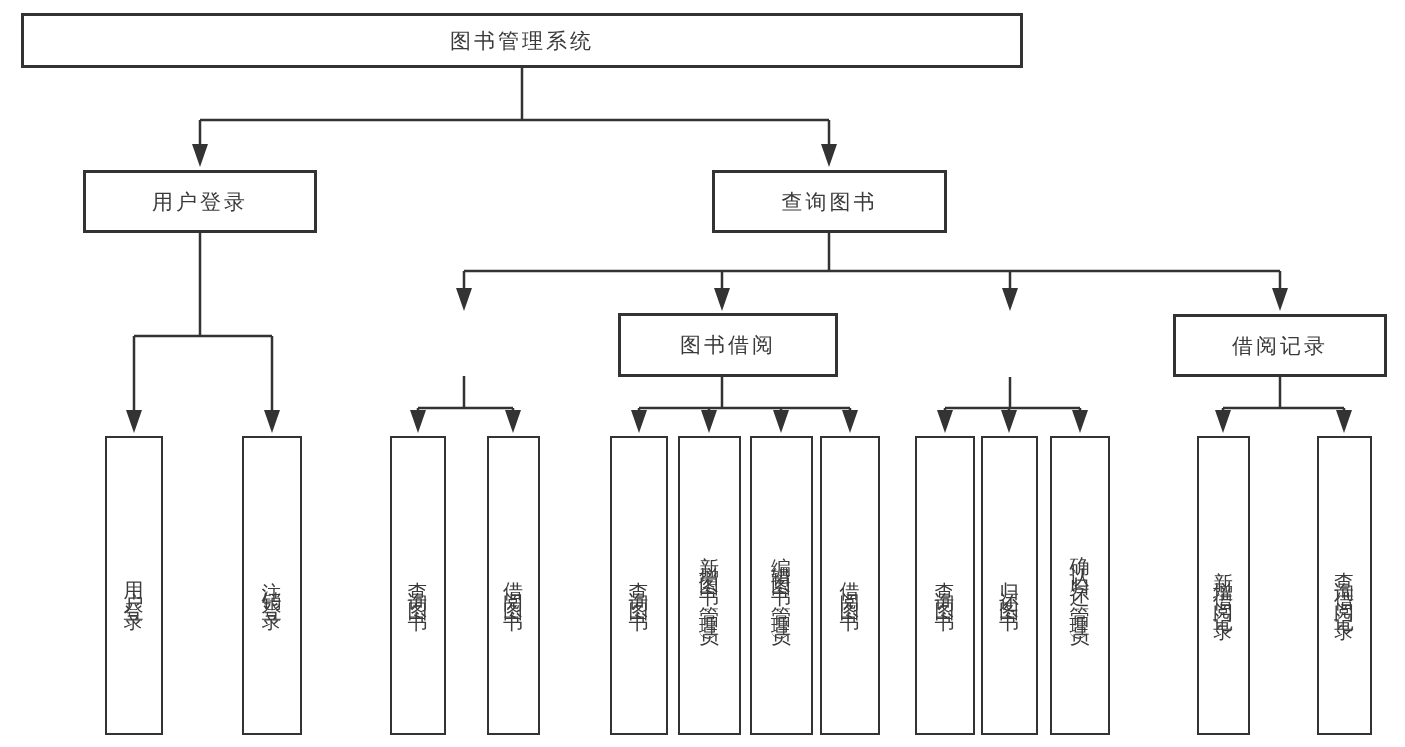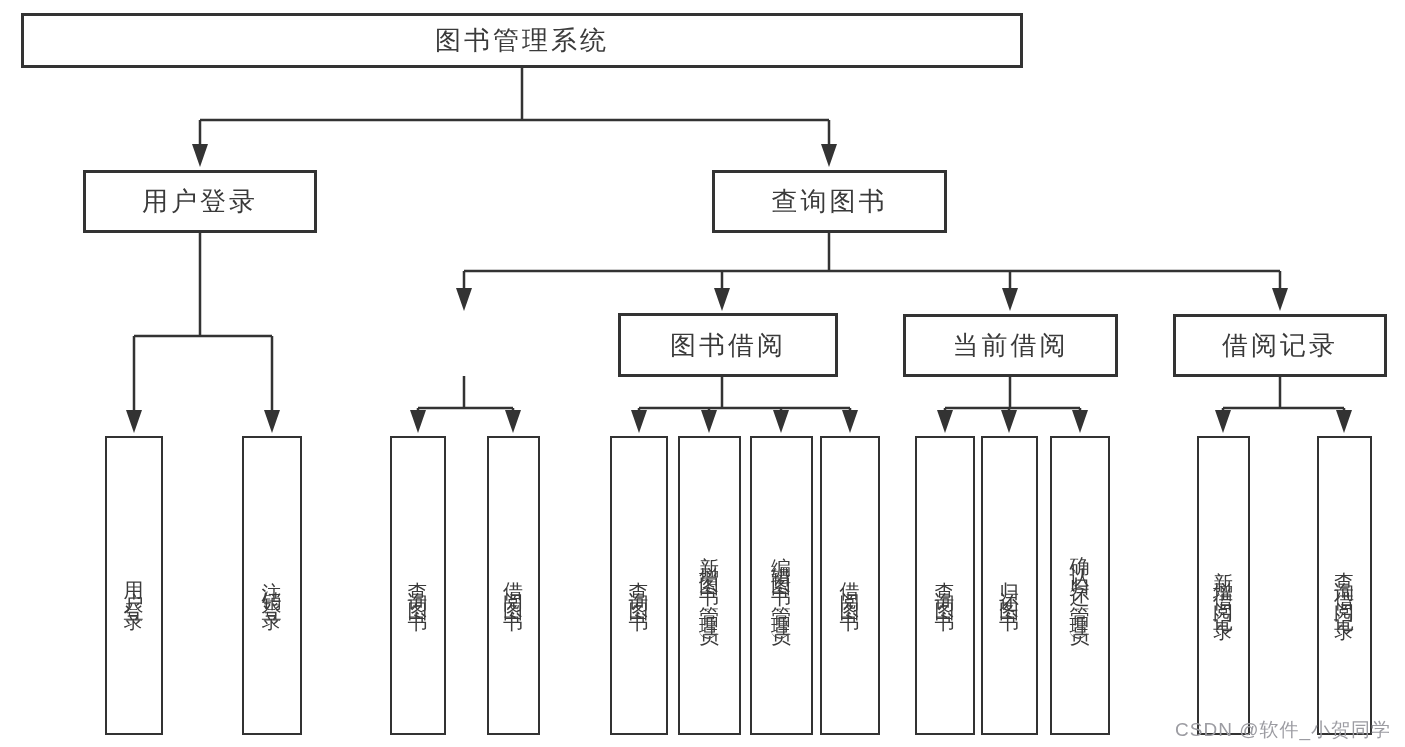--- a/index.html
+++ b/index.html
@@ -26,21 +26,21 @@
     position: absolute;
     box-sizing: border-box;
     background: #ffffff;
     border: 3px solid #333333;
     display: flex;
     align-items: center;
     justify-content: center;
     color: #3a3a3a;
   }
   .hnode .label {
-    font-size: 26px;
+    font-size: 21px;
     letter-spacing: 3px;
     white-space: nowrap;
     color: #3a3a3a;
     text-align: right;
   }
   .leaf {
     border-width: 2.5px;
   }
   .leaf .vlabel {
     writing-mode: vertical-rl;
@@ -117,23 +117,20 @@
   <div class="node hnode" style="left:83px;top:170px;width:234px;height:63px">
     <span class="label">用户登录</span>
   </div>
   <div class="node hnode" style="left:712px;top:170px;width:235px;height:63px">
     <span class="label">查询图书</span>
   </div>
 
   <div class="node hnode" style="left:618px;top:313px;width:220px;height:64px">
     <span class="label">图书借阅</span>
   </div>
-  <div class="node hnode" style="left:903px;top:314px;width:215px;height:63px">
-    <span class="label">当前借阅</span>
-  </div>
   <div class="node hnode" style="left:1173px;top:314px;width:214px;height:63px">
     <span class="label">借阅记录</span>
   </div>
 
   <div class="node leaf" style="left:105px;top:436px;width:58px;height:299px">
     <span class="vlabel">用户登录</span>
   </div>
   <div class="node leaf" style="left:242px;top:436px;width:60px;height:299px">
     <span class="vlabel">注销登录</span>
   </div>
@@ -168,15 +165,14 @@
     <span class="vlabel">确认归还（管理员）</span>
   </div>
 
   <div class="node leaf" style="left:1197px;top:436px;width:53px;height:299px">
     <span class="vlabel">新增借阅记录</span>
   </div>
   <div class="node leaf" style="left:1317px;top:436px;width:55px;height:299px">
     <span class="vlabel">查询借阅记录</span>
   </div>
 
-  <div id="watermark">CSDN @软件_小贺同学</div>
 
 </div>
 
 </body></html>

